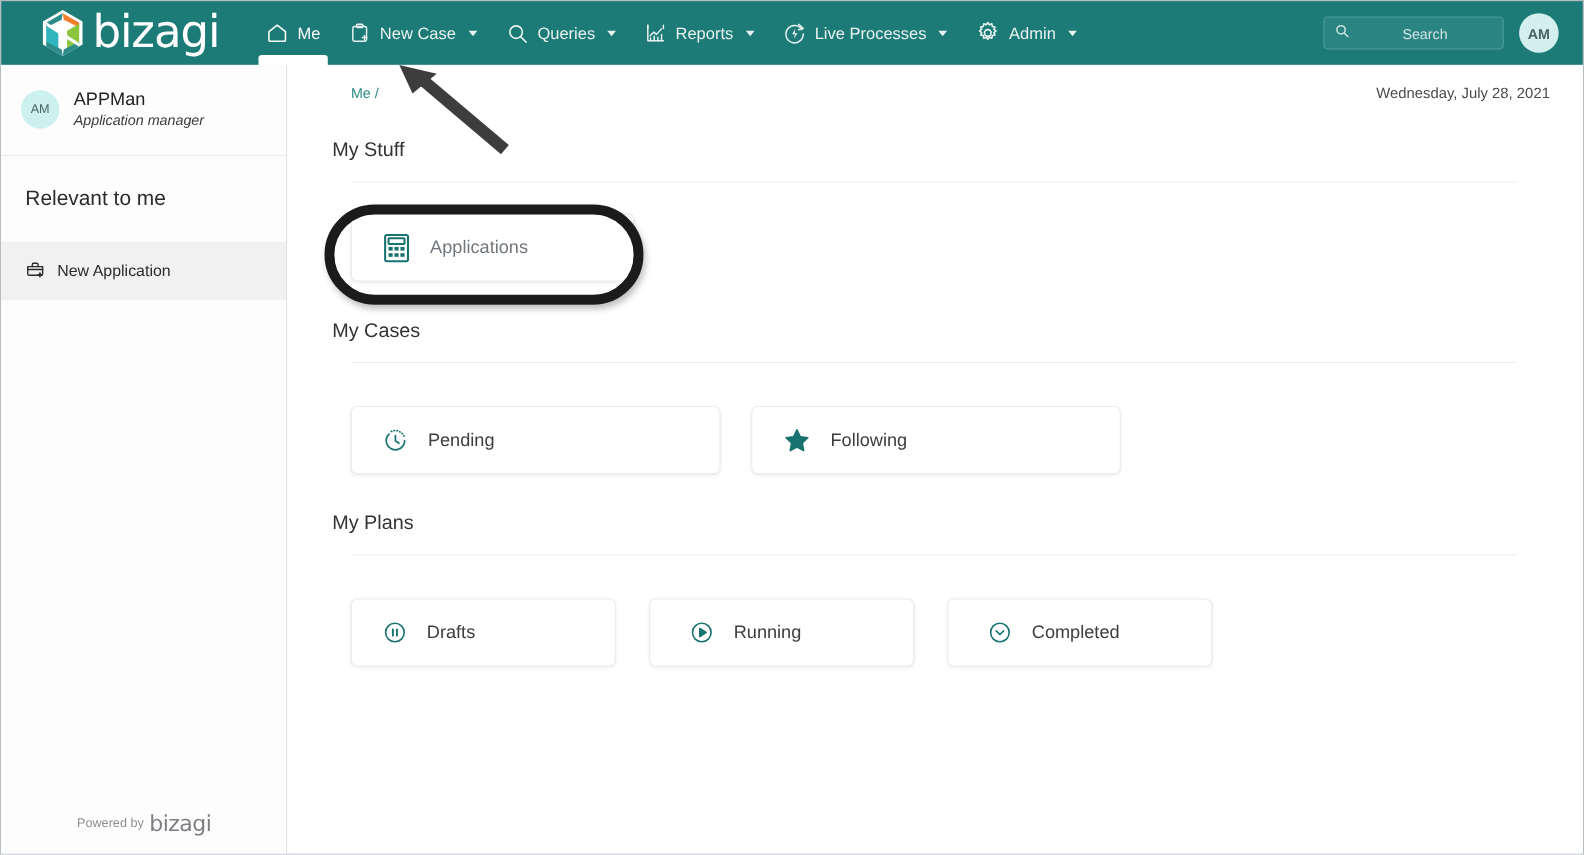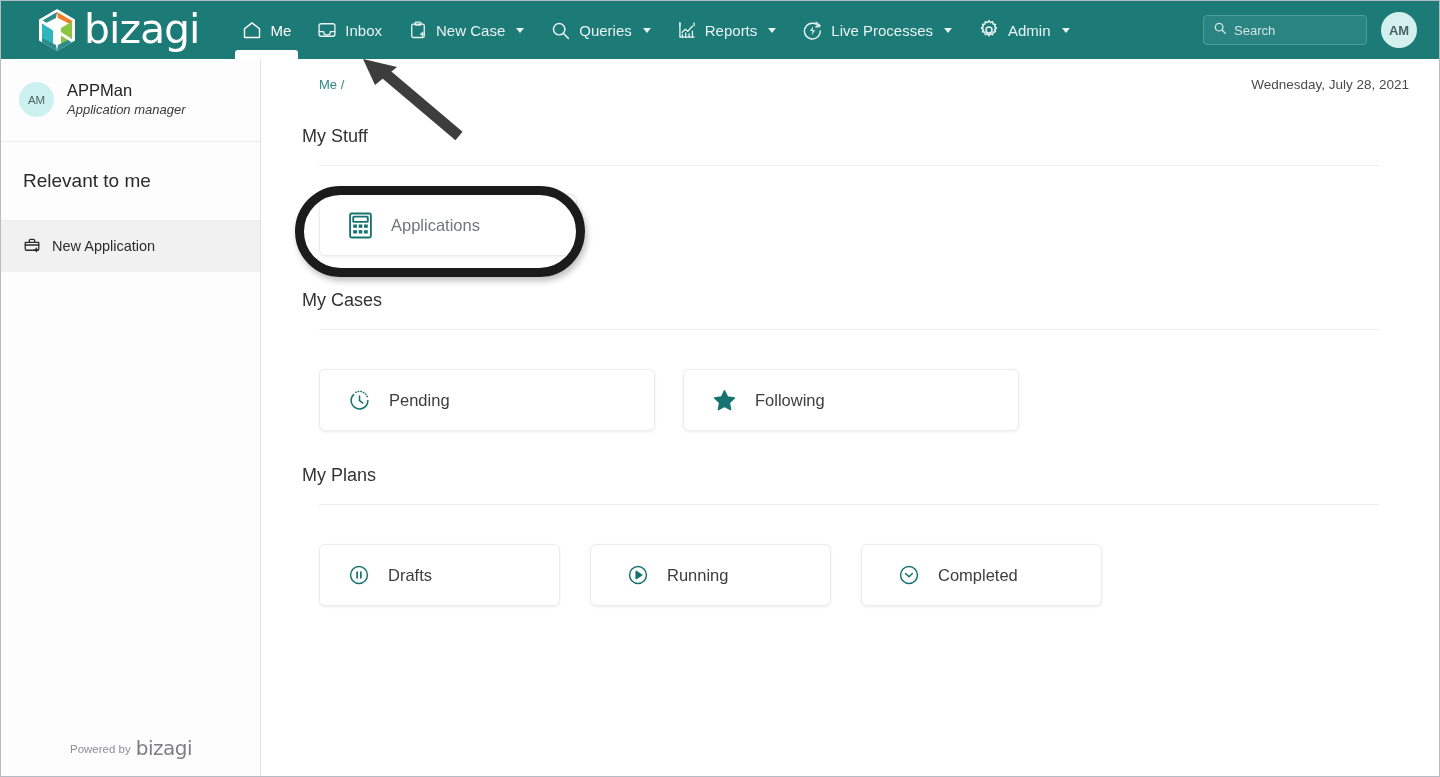--- a/index.html
+++ b/index.html
@@ -81,20 +81,21 @@
     border-radius: 4px;
     display: flex; align-items: center;
     padding: 0 9px; gap: 7px;
     cursor: text;
   }
   .search-box .ph {
     color: #cfe4e3; font-size: 13px;
     background: transparent; border: none; outline: none;
     width: 100%;
     font-family: "Liberation Sans", sans-serif;
+    text-align: center;
   }
   .search-box .ph::placeholder { color: #cfe4e3; }
   .avatar-top {
     width: 36px; height: 36px; border-radius: 50%;
     background: #d3f0ef;
     color: #46635f; font-size: 13px; font-weight: 600;
     display: flex; align-items: center; justify-content: center;
     cursor: pointer;
   }
 
@@ -229,29 +230,20 @@
       <div class="nav-item active">
         <span class="ico">
           <svg width="20" height="20" viewBox="0 0 24 24" fill="none" stroke="#ffffff" stroke-width="1.7" stroke-linecap="round" stroke-linejoin="round">
             <path d="M3 10.5 L12 3.5 L21 10.5 V20 a1 1 0 0 1-1 1 H4 a1 1 0 0 1-1-1 Z"></path>
           </svg>
         </span>
         <span>Me</span>
         <span class="tabtip"></span>
       </div>
 
-      <div class="nav-item">
-        <span class="ico">
-          <svg width="20" height="20" viewBox="0 0 24 24" fill="none" stroke="#e8f2f1" stroke-width="1.6" stroke-linecap="round" stroke-linejoin="round">
-            <rect x="2.5" y="4.5" width="19" height="15" rx="2.5"></rect>
-            <path d="M2.5 14 H8 a4 4 0 0 0 8 0 h5.5"></path>
-          </svg>
-        </span>
-        <span>Inbox</span>
-      </div>
 
       <div class="nav-item">
         <span class="ico">
           <svg width="20" height="20" viewBox="0 0 24 24" fill="none" stroke="#e8f2f1" stroke-width="1.6" stroke-linecap="round" stroke-linejoin="round">
             <rect x="4.5" y="5" width="15" height="16" rx="1.8"></rect>
             <rect x="8.5" y="2.5" width="7" height="3.5" rx="1"></rect>
             <path d="M15 17 h4.5 M17.25 14.75 v4.5"></path>
           </svg>
         </span>
         <span>New Case</span>

